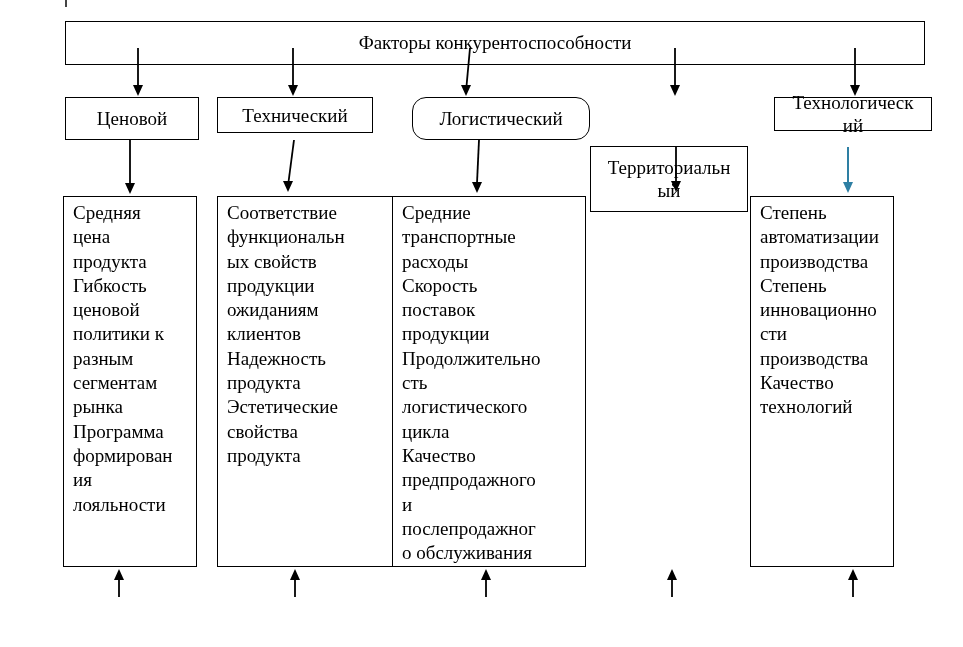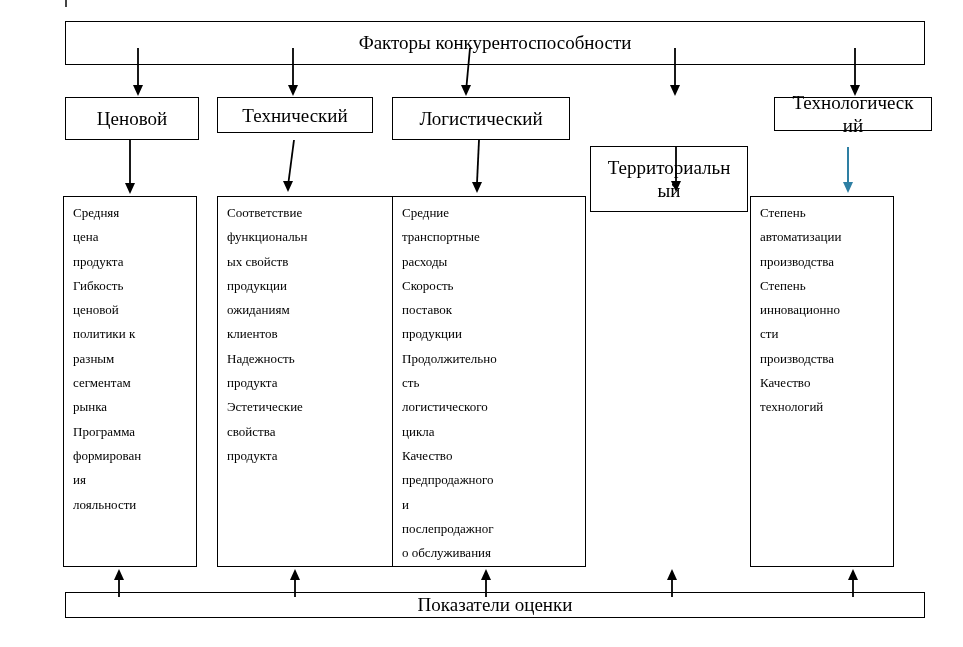--- a/index.html
+++ b/index.html
@@ -31,21 +31,21 @@
   }
   .factor-label {
     font-size: 19px;
     line-height: 23px;
     white-space: pre-line;
     text-align: center;
   }
   .ind-text {
     display: block;
     padding: 4px 3px 0 9px;
-    font-size: 13px;
+    font-size: 19px;
     line-height: 24.3px;
     white-space: pre-line;
   }
   svg.arrows {
     position: absolute;
     left: 0; top: 0;
     pointer-events: none;
   }
   .stray-mark {
     position: absolute;
@@ -64,21 +64,21 @@
   <div class="box center-box" style="left:65px; top:21px; width:860px; height:44px;">
     <span class="banner-text">Факторы конкурентоспособности</span>
   </div>
 
   <div class="box center-box" style="left:65px; top:97px; width:134px; height:43px;">
     <span class="factor-label">Ценовой</span>
   </div>
   <div class="box center-box" style="left:217px; top:97px; width:156px; height:36px;">
     <span class="factor-label">Технический</span>
   </div>
-  <div class="box center-box" style="left:392px; top:97px; width:178px; height:43px;">
+  <div class="box center-box" style="left:412px; top:97px; width:178px; height:43px;border-radius:14px;">
     <span class="factor-label">Логистический</span>
   </div>
   <div class="box center-box" style="left:590px; top:106px; width:158px; height:66px;margin-top:40px;">
     <span class="factor-label">Территориальн
 ый</span>
   </div>
   <div class="box center-box" style="left:774px; top:97px; width:158px; height:34px;">
     <span class="factor-label">Технологическ
 ий</span>
   </div>
@@ -133,23 +133,20 @@
 автоматизации
 производства
 Степень
 инновационно
 сти
 производства
 Качество
 технологий</span>
   </div>
 
-  <div class="box center-box" style="left:65px; top:592px; width:860px; height:26px;">
-    <span class="banner-text">Показатели оценки</span>
-  </div>
 
   <svg class="arrows" width="963" height="647" viewBox="0 0 963 647">
 
     <g>
       <line x1="138" y1="48" x2="138" y2="86" stroke="#000" stroke-width="1.8"></line>
       <polygon points="133,85 143,85 138,96" fill="#000"></polygon>
     </g>
     <g>
       <line x1="293" y1="48" x2="293" y2="86" stroke="#000" stroke-width="1.8"></line>
       <polygon points="288,85 298,85 293,96" fill="#000"></polygon>

